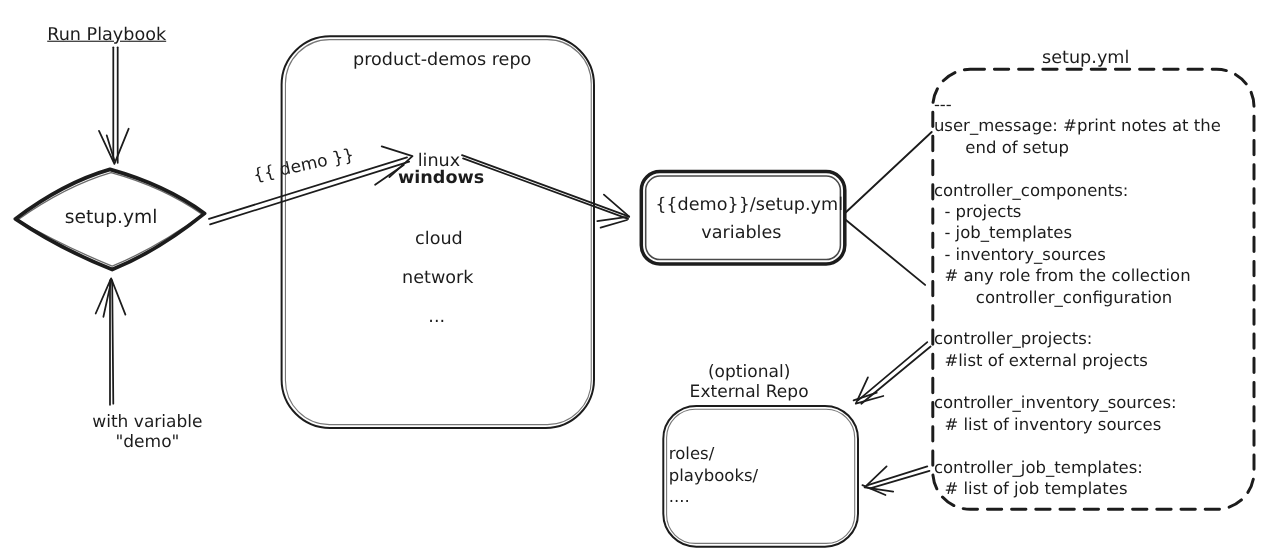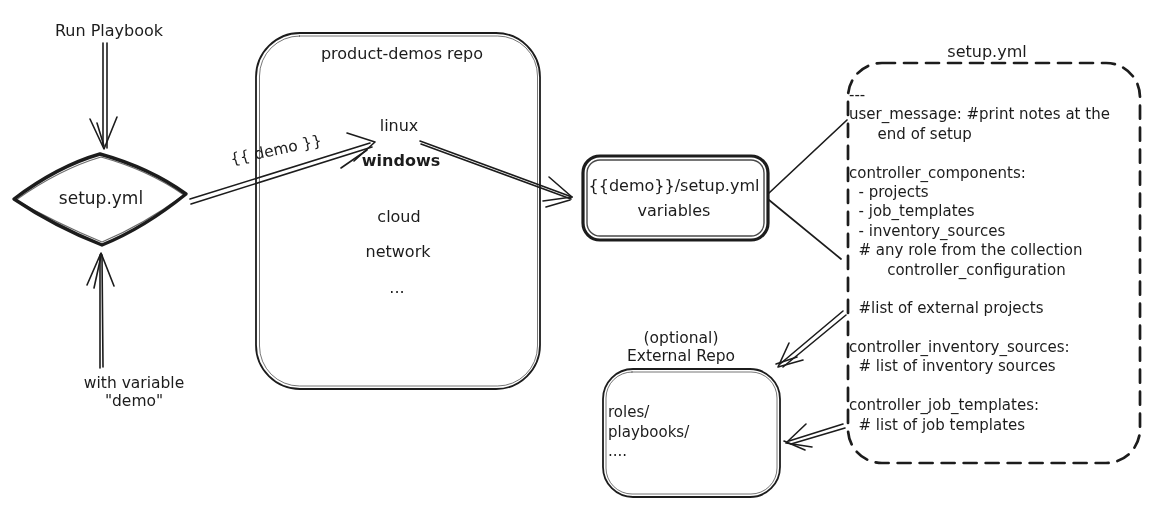--- a/index.html
+++ b/index.html
@@ -86,56 +86,57 @@
 
       <g stroke-width="1.6">
         <path d="M843,424 L789,441"></path>
         <path d="M845,428 L791,444"></path>
         <path d="M812,447 L786,443 L806,424"></path>
         <path d="M805,450 L784,441"></path>
       </g>
     </g>
   </svg>
 
-  <div class="label centered" style="left:109px; top:21px;">Run Playbook</div>
+  <div class="label centered" style="left:97px; top:21px;text-decoration:underline;">Run Playbook</div>
 
   <div class="label centered diamond-label" style="left:101px; top:188px;">setup.yml</div>
 
   <div class="label centered two-line" style="left:102px; top:374px;margin-left:32px;">
     <div>with variable</div>
     <div>"demo"</div>
   </div>
 
   <div class="label rotated" style="left:276px; top:140px;">{{ demo }}</div>
 
   <div class="label centered handtitle" style="left:402px; top:8px;margin-top:36px;">product-demos repo</div>
 
-  <div class="repo-item" style="left:399px; top:116px;text-align:right;">linux</div>
+  <div class="repo-item" style="left:399px; top:136px;text-align:right;">linux</div>
   <div class="repo-item" style="left:401px; top:151px;font-weight:bold;">windows</div>
   <div class="repo-item" style="left:399px; top:207px;">cloud</div>
   <div class="repo-item" style="left:398px; top:242px;">network</div>
   <div class="repo-item" style="left:397px; top:278px;">...</div>
 
-  <div class="vbox-line" style="left:674px; top:176px;">{{demo}}/setup.yml</div>
+  <div class="vbox-line" style="left:674px; top:176px;padding-left:14px;">{{demo}}/setup.yml</div>
   <div class="vbox-line" style="left:674px; top:201px;text-align:center;">variables</div>
 
   <div class="label centered handtitle" style="left:987px; top:42px;">setup.yml</div>
 
   <div class="yaml">
     <div class="yline">---</div>
     <div class="yline">user_message: #print notes at the</div>
     <div class="yline">      end of setup</div>
     <div class="yline"></div>
     <div class="yline">controller_components:</div>
     <div class="yline">  - projects</div>
     <div class="yline">  - job_templates</div>
     <div class="yline">  - inventory_sources</div>
     <div class="yline">  # any role from the collection</div>
     <div class="yline">        controller_configuration</div>
     <div class="yline"></div>
+    <div class="yline">controller_projects:</div>
     <div class="yline">  #list of external projects</div>
     <div class="yline"></div>
     <div class="yline">controller_inventory_sources:</div>
     <div class="yline">  # list of inventory sources</div>
     <div class="yline"></div>
     <div class="yline">controller_job_templates:</div>
     <div class="yline">  # list of job templates</div>
   </div>
 
   <div class="label centered two-line" style="left:681px; top:329px;">

